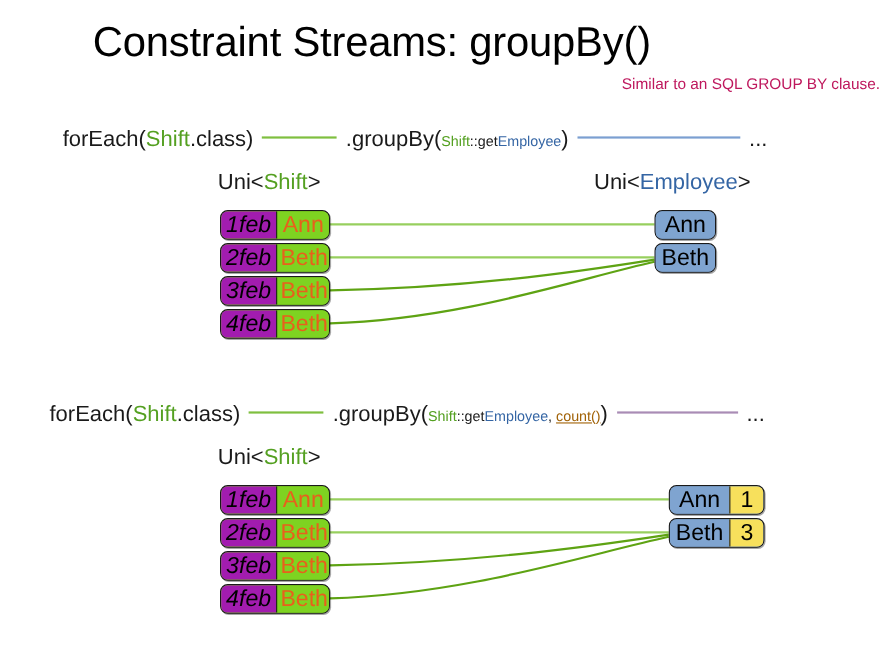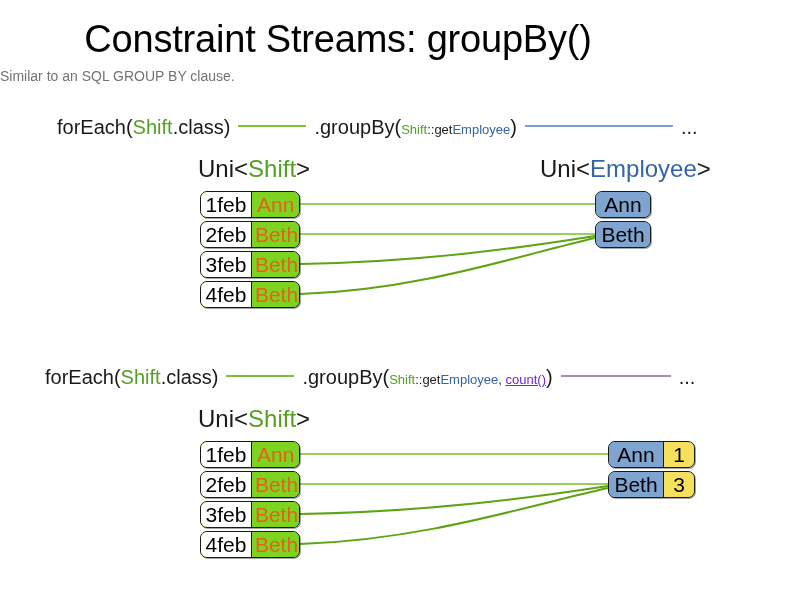--- a/index.html
+++ b/index.html
@@ -29,57 +29,57 @@
     left: 0; top: 18px; width: 676px;
     text-align: center;
     font-size: 38px;
     font-weight: normal;
     letter-spacing: -0.2px;
     color: #000000;
     white-space: nowrap;
   }
   .subtitle {
     left: 0; top: 68px; width: 800px;
-    text-align: left;
+    text-align: right;
     font-size: 14px;
-    color: #737373;
+    color: #be185d;
   }
 
   
   .codeline {
     font-size: 20px;
     white-space: nowrap;
     color: #1a1a1a;
     line-height: 1;
   }
   .codeline .sm {
     font-size: 13px;
   }
   .green  { color: #54a021; }
   .blue   { color: #3465a4; }
-  .amber  { color: #6d28d9; text-decoration: underline; }
+  .amber  { color: #a16207; text-decoration: underline; }
   .dark   { color: #1a1a1a; }
 
   
   .rule {
     display: inline-block;
     vertical-align: middle;
     height: 0;
     border-top: 2px solid #7fbf3f;
     margin: 0 8px;
     position: relative;
     top: -3px;
   }
   .rule-green { border-top-color: #7fbf3f; }
   .rule-blue  { border-top-color: #7b9fd1; }
   .rule-purple{ border-top-color: #a98cb5; }
 
   
   .typelabel {
-    font-size: 24px;
+    font-size: 20px;
     white-space: nowrap;
     color: #1a1a1a;
   }
 
   
   .fact {
     display: flex;
     align-items: stretch;
     border: 1.5px solid #1a1a1a;
     border-radius: 7px;
@@ -101,22 +101,23 @@
   }
 
   
   .shift-box {
     width: 100px;
     height: 27px;
     background: #7ed321;
   }
   .shift-box .cell-date {
     width: 50px;
-    background: #ffffff;
-    color: #000000;
+    background: #a21caf;
+    color: #000000;
+    font-style: italic;
   }
   .shift-box .cell-name {
     width: 50px;
     background: #7ed321;
     color: #e8601c;
   }
 
   
   .emp-box {
     height: 27px;

